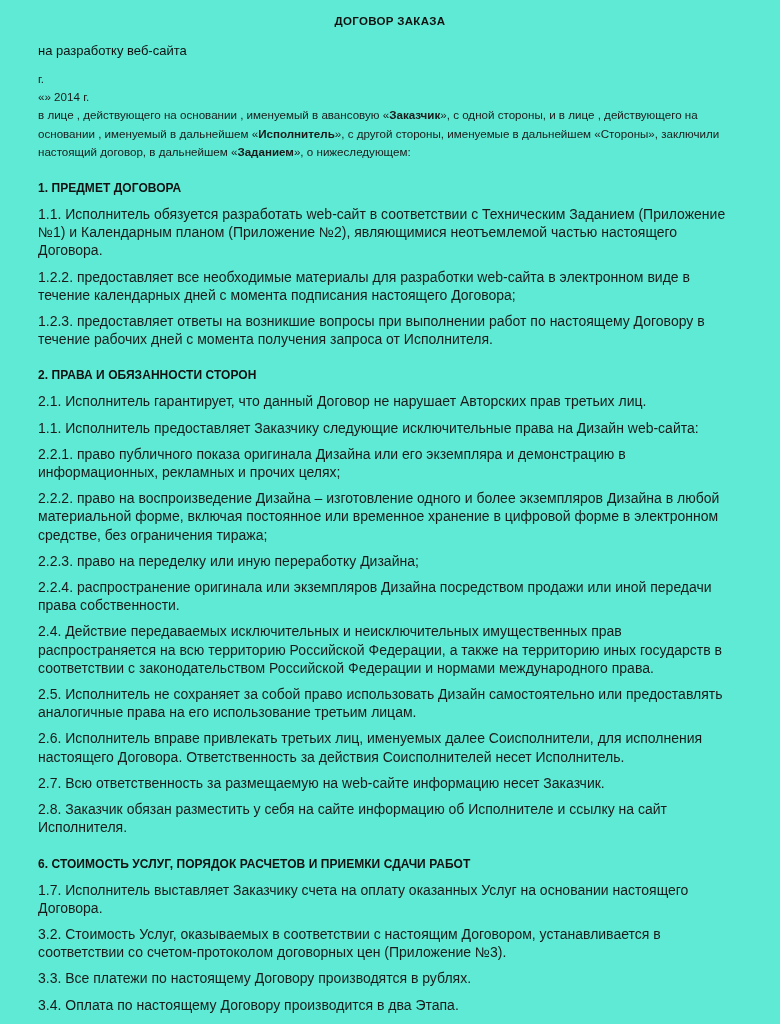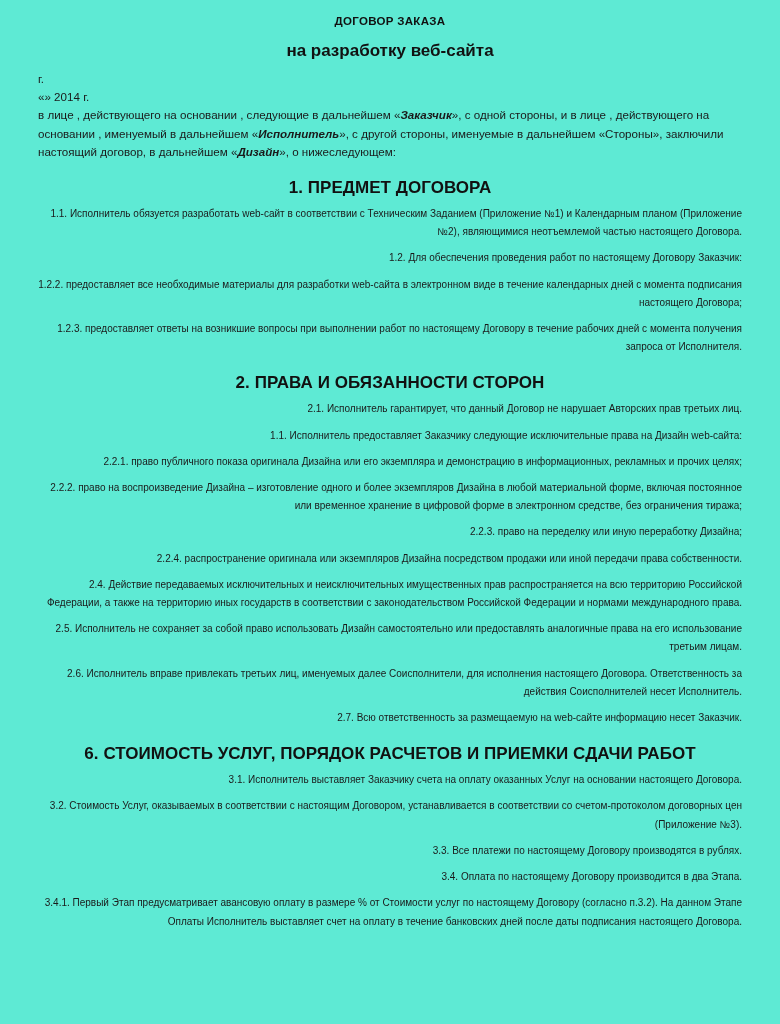--- a/index.html
+++ b/index.html
@@ -30,98 +30,96 @@
   .doc-title-1 {
     text-align: center;
     font-size: 11.5px;
     font-weight: bold;
     letter-spacing: 0.3px;
     line-height: 14px;
     margin: 0 0 14px 0;
     color: #111111;
   }
   .doc-title-2 {
-    text-align: center;
-    font-size: 17px;
-    font-weight: bold;
+    text-align: left;
+    font-size: 13px;
+    font-weight: normal;
     line-height: 18px;
     margin: 0 0 10px 0;
     color: #111111;
   }
   .intro-line {
     font-size: 11.6px;
     line-height: 18.2px;
     margin: 0;
     text-align: left;
     color: #1a1a1a;
   }
   .intro-block {
     font-size: 11.6px;
     line-height: 18.2px;
     margin: 0;
     text-align: left;
     color: #1a1a1a;
   }
   .section-heading {
-    font-size: 17px;
+    font-size: 12px;
     font-weight: bold;
     line-height: 16px;
     margin: 19px 0 9px 0;
     color: #111111;
     letter-spacing: 0.05px;
-    text-align: center;
   }
   .para {
-    font-size: 10px;
+    font-size: 14px;
     line-height: 18.2px;
     margin: 0 0 8px 0;
-    text-align: right;
+    text-align: left;
     color: #1a1a1a;
   }
   .para:last-child {
     margin-bottom: 0;
   }
   b, strong {
     font-weight: bold;
-    font-style: italic;
   }
 </style>
 </head>
 <body>
 
 <div class="page">
   <div class="content">
 
     <div class="doc-title-1">ДОГОВОР ЗАКАЗА</div>
     <div class="doc-title-2">на разработку веб-сайта</div>
 
     <div class="intro-line">г.</div>
     <div class="intro-line">«» 2014 г.</div>
 
-    <div class="intro-block"><span>в лице , действующего на основании , следующие в дальнейшем «</span><b>Заказчик</b><span>», с одной стороны, и в лице , действующего на основании , именуемый в дальнейшем «</span><b>Исполнитель</b><span>», с другой стороны, именуемые в дальнейшем «Стороны», заключили настоящий договор, в дальнейшем «</span><b>Дизайн</b><span>», о нижеследующем:</span></div>
+    <div class="intro-block"><span>в лице , действующего на основании , именуемый в авансовую «</span><b>Заказчик</b><span>», с одной стороны, и в лице , действующего на основании , именуемый в дальнейшем «</span><b>Исполнитель</b><span>», с другой стороны, именуемые в дальнейшем «Стороны», заключили настоящий договор, в дальнейшем «</span><b>Заданием</b><span>», о нижеследующем:</span></div>
 
     <div class="section-heading">1. ПРЕДМЕТ ДОГОВОРА</div>
     <div class="para">1.1. Исполнитель обязуется разработать web-сайт в соответствии с Техническим Заданием (Приложение №1) и Календарным планом (Приложение №2), являющимися неотъемлемой частью настоящего Договора.</div>
-    <div class="para">1.2. Для обеспечения проведения работ по настоящему Договору Заказчик:</div>
     <div class="para">1.2.2. предоставляет все необходимые материалы для разработки web-сайта в электронном виде в течение календарных дней с момента подписания настоящего Договора;</div>
     <div class="para">1.2.3. предоставляет ответы на возникшие вопросы при выполнении работ по настоящему Договору в течение рабочих дней с момента получения запроса от Исполнителя.</div>
 
     <div class="section-heading">2. ПРАВА И ОБЯЗАННОСТИ СТОРОН</div>
     <div class="para">2.1. Исполнитель гарантирует, что данный Договор не нарушает Авторских прав третьих лиц.</div>
     <div class="para">1.1. Исполнитель предоставляет Заказчику следующие исключительные права на Дизайн web-сайта:</div>
     <div class="para">2.2.1. право публичного показа оригинала Дизайна или его экземпляра и демонстрацию в информационных, рекламных и прочих целях;</div>
     <div class="para">2.2.2. право на воспроизведение Дизайна – изготовление одного и более экземпляров Дизайна в любой материальной форме, включая постоянное или временное хранение в цифровой форме в электронном средстве, без ограничения тиража;</div>
     <div class="para">2.2.3. право на переделку или иную переработку Дизайна;</div>
     <div class="para">2.2.4. распространение оригинала или экземпляров Дизайна посредством продажи или иной передачи права собственности.</div>
     <div class="para">2.4. Действие передаваемых исключительных и неисключительных имущественных прав распространяется на всю территорию Российской Федерации, а также на территорию иных государств в соответствии с законодательством Российской Федерации и нормами международного права.</div>
     <div class="para">2.5. Исполнитель не сохраняет за собой право использовать Дизайн самостоятельно или предоставлять аналогичные права на его использование третьим лицам.</div>
     <div class="para">2.6. Исполнитель вправе привлекать третьих лиц, именуемых далее Соисполнители, для исполнения настоящего Договора. Ответственность за действия Соисполнителей несет Исполнитель.</div>
     <div class="para">2.7. Всю ответственность за размещаемую на web-сайте информацию несет Заказчик.</div>
+    <div class="para">2.8. Заказчик обязан разместить у себя на сайте информацию об Исполнителе и ссылку на сайт Исполнителя.</div>
 
     <div class="section-heading">6. СТОИМОСТЬ УСЛУГ, ПОРЯДОК РАСЧЕТОВ И ПРИЕМКИ СДАЧИ РАБОТ</div>
-    <div class="para">3.1. Исполнитель выставляет Заказчику счета на оплату оказанных Услуг на основании настоящего Договора.</div>
+    <div class="para">1.7. Исполнитель выставляет Заказчику счета на оплату оказанных Услуг на основании настоящего Договора.</div>
     <div class="para">3.2. Стоимость Услуг, оказываемых в соответствии с настоящим Договором, устанавливается в соответствии со счетом-протоколом договорных цен (Приложение №3).</div>
     <div class="para">3.3. Все платежи по настоящему Договору производятся в рублях.</div>
     <div class="para">3.4. Оплата по настоящему Договору производится в два Этапа.</div>
     <div class="para">3.4.1. Первый Этап предусматривает авансовую оплату в размере % от Стоимости услуг по настоящему Договору (согласно п.3.2). На данном Этапе Оплаты Исполнитель выставляет счет на оплату в течение банковских дней после даты подписания настоящего Договора.</div>
 
   </div>
 </div>
 
 </body></html>

